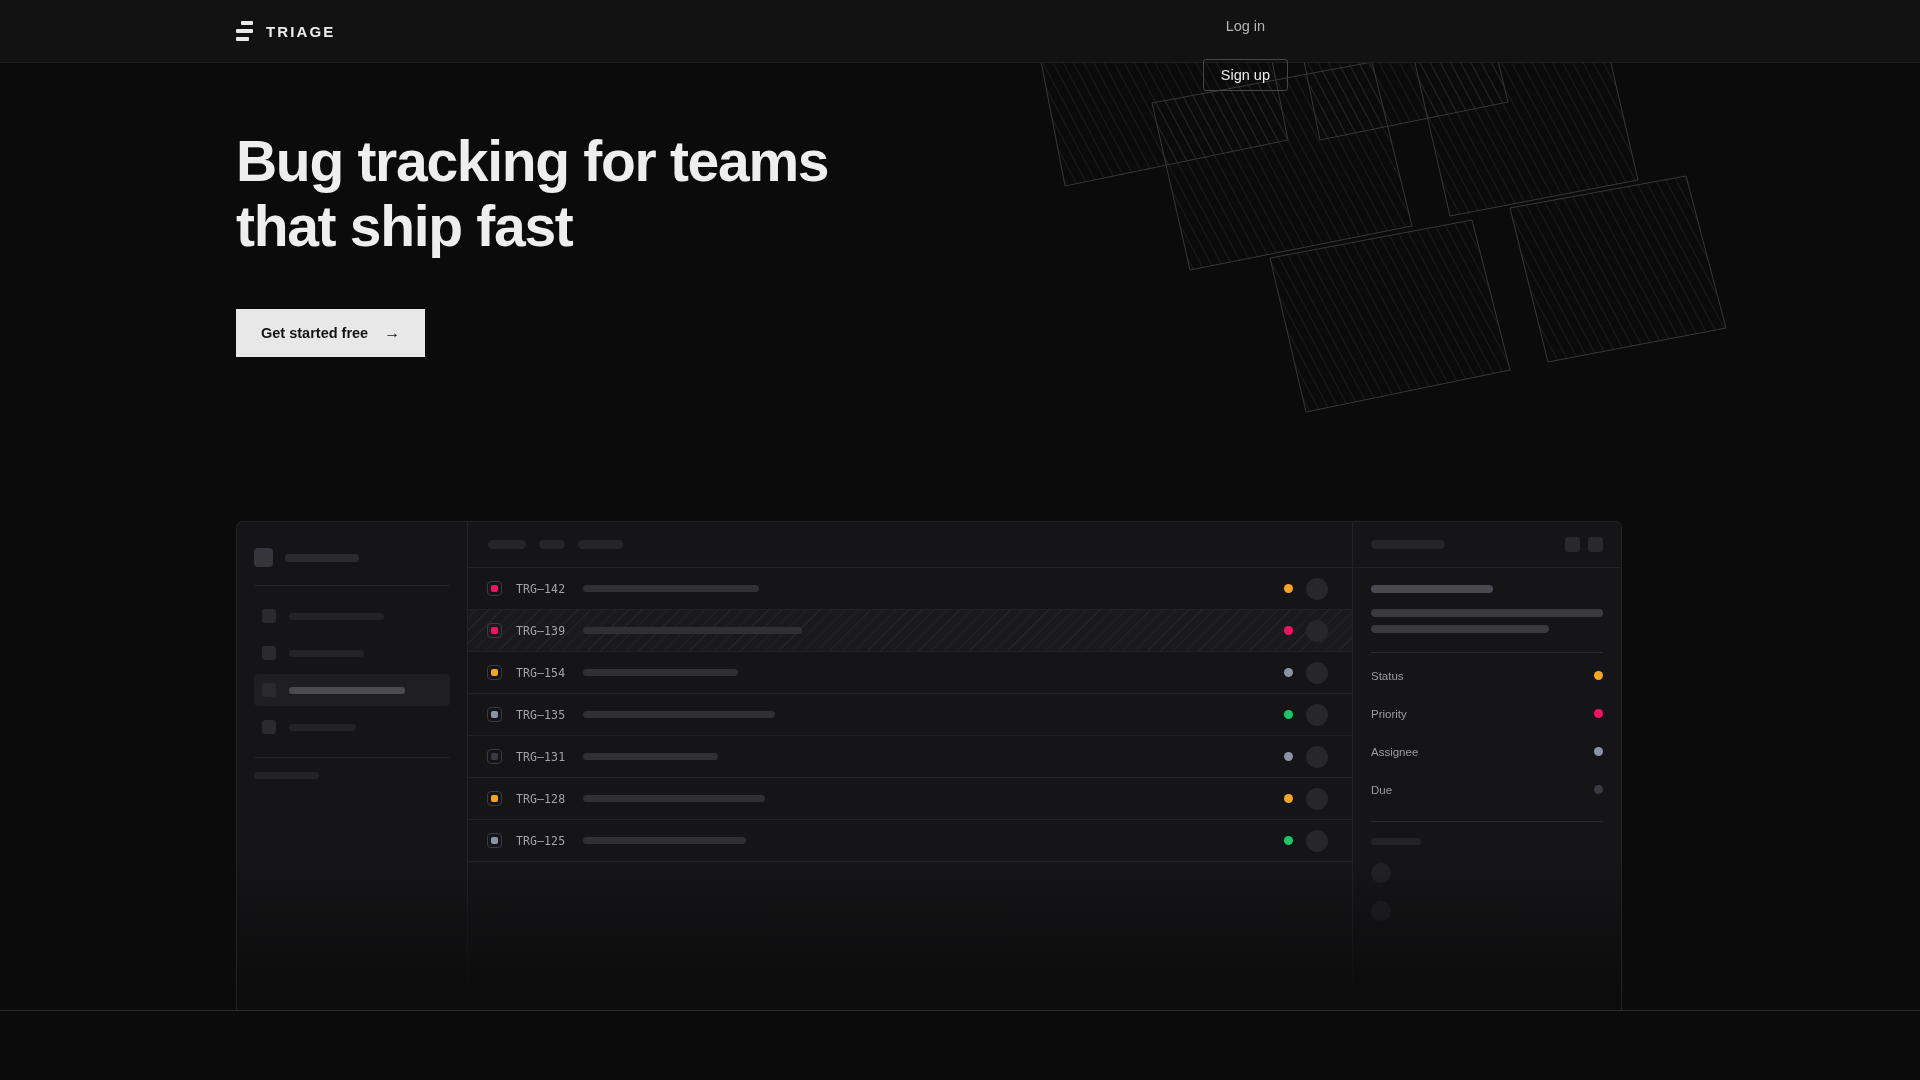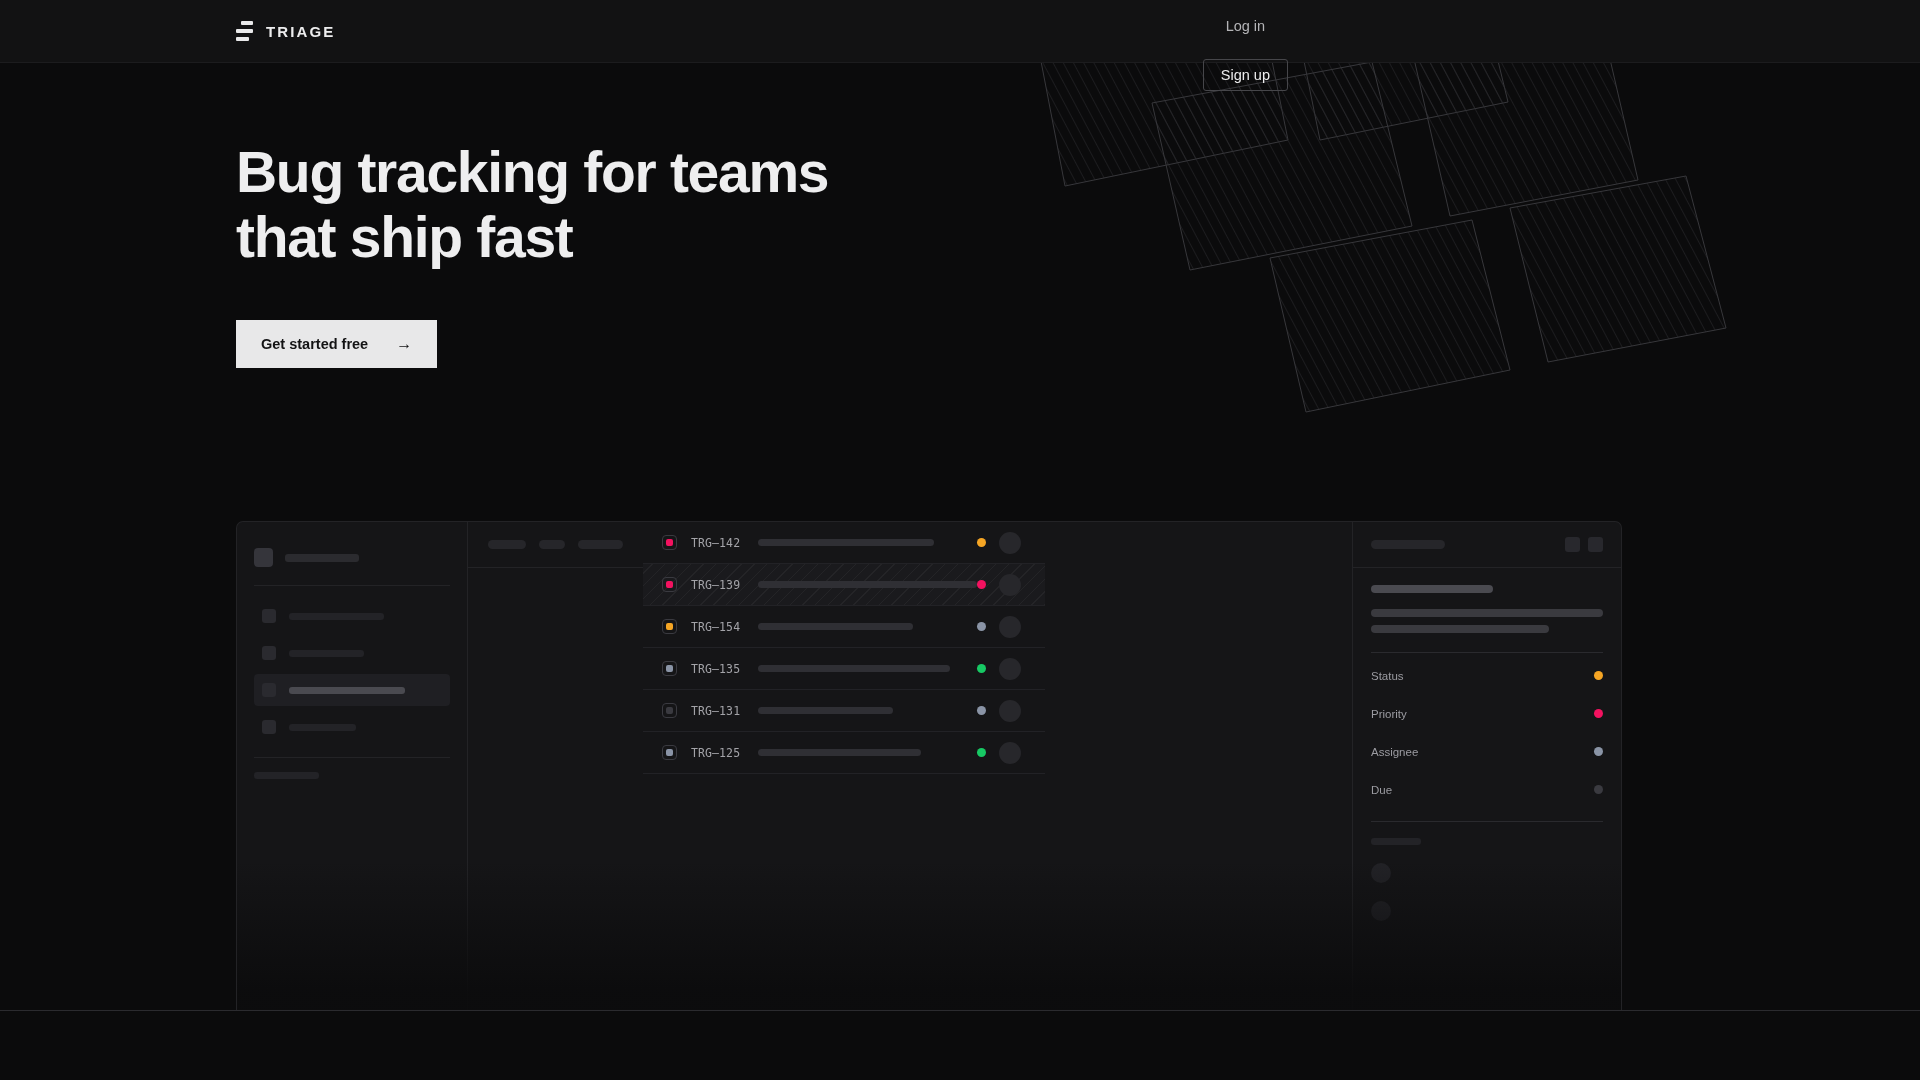--- a/index.html
+++ b/index.html
@@ -35,32 +35,32 @@
   .signup-btn {
     font-size:14.5px; color:#ededee; background:transparent;
     border:1px solid #46464a; border-radius:3px;
     padding:7px 17px; cursor:pointer; font-family:inherit;
   }
 
   
   .decor { position:absolute; top:40px; right:0; width:900px; height:470px; pointer-events:none; z-index:1; overflow:hidden; }
 
   
-  .hero { position:absolute; top:74px; left:236px; z-index:10; }
+  .hero { position:absolute; top:63px; left:236px; z-index:10; }
   .hero h1 {
     font-size:57px; line-height:65px; font-weight:600;
     color:#eeeeef; letter-spacing:-1.3px; margin-top:66px;
     max-width:640px;
   }
   .hero p {
     font-size:16.5px; line-height:29px; color:#95959a;
     margin-top:50px; max-width:480px;
   }
   .cta {
-    margin-top:50px; display:inline-flex; align-items:center; gap:28px;
+    margin-top:50px; display:inline-flex; align-items:center; gap:16px;
     background:#e8e8e9; color:#131314;
     font-size:14.5px; font-weight:600; font-family:inherit;
     border:none; padding:16px 25px; cursor:pointer;
   }
   .cta .arrow { font-size:16px; line-height:1; }
 
   
   .mock {
     position:absolute; left:236px; top:521px;
     width:1386px; height:490px;
@@ -90,21 +90,21 @@
   .mk-ws { display:flex; align-items:center; gap:12px; margin-top:6px; margin-bottom:18px; }
   .mk-ws-sq { width:19px; height:19px; border-radius:4px; background:#35353b; flex:0 0 19px; }
   .mk-hr { height:1px; background:#232326; margin:0 0 14px 0; }
   .mk-nav-item { display:flex; align-items:center; gap:13px; padding:9px 8px; border-radius:4px; margin-bottom:5px; }
   .mk-nav-item.active { background:#1f1f23; }
   .mk-nav-dot { width:14px; height:14px; border-radius:3px; background:#2a2a2f; flex:0 0 14px; }
   .mk-sub { margin-top:11px; }
   .mk-sub-dot { width:7px; height:7px; border-radius:50%; background:#303036; margin:22px 0 0 5px; }
 
   
-  .mk-list { flex:1 1 auto; border-right:1px solid #232326; display:flex; flex-direction:row;text-align:center; }
+  .mk-list { flex:1 1 auto; border-right:1px solid #232326; display:flex; flex-direction:column;text-align:center; }
   .mk-list-head { height:46px; border-bottom:1px solid #232326; display:flex; align-items:center; gap:13px; padding:0 20px; }
   .chip { height:9px; border-radius:5px; background:#26262a; display:block; }
   .mk-row {
     height:42px; border-bottom:1px solid #222226;
     display:flex; align-items:center; padding:0 0 0 19px; position:relative;
   }
   .mk-row.hatched {
     background:#1a1a1d;
     background-image:repeating-linear-gradient(-45deg, rgba(255,255,255,0.045) 0 1px, transparent 1px 9px);
   }
@@ -269,20 +269,31 @@
             </span>
           </div>
           <div class="mk-row">
             <span class="pr-badge">
               <i style="background:#3a3a40"></i>
             </span>
             <span class="mk-id">TRG–131</span>
             <span class="mk-title-sk" style="width:135px"></span>
             <span class="mk-row-right">
               <span class="st-dot" style="background:#8a94a6"></span>
+              <span class="avatar"></span>
+            </span>
+          </div>
+          <div class="mk-row">
+            <span class="pr-badge">
+              <i style="background:#f5a524"></i>
+            </span>
+            <span class="mk-id">TRG–128</span>
+            <span class="mk-title-sk" style="width:182px"></span>
+            <span class="mk-row-right">
+              <span class="st-dot" style="background:#f5a524"></span>
               <span class="avatar"></span>
             </span>
           </div>
           <div class="mk-row">
             <span class="pr-badge">
               <i style="background:#8a94a6"></i>
             </span>
             <span class="mk-id">TRG–125</span>
             <span class="mk-title-sk" style="width:163px"></span>
             <span class="mk-row-right">

